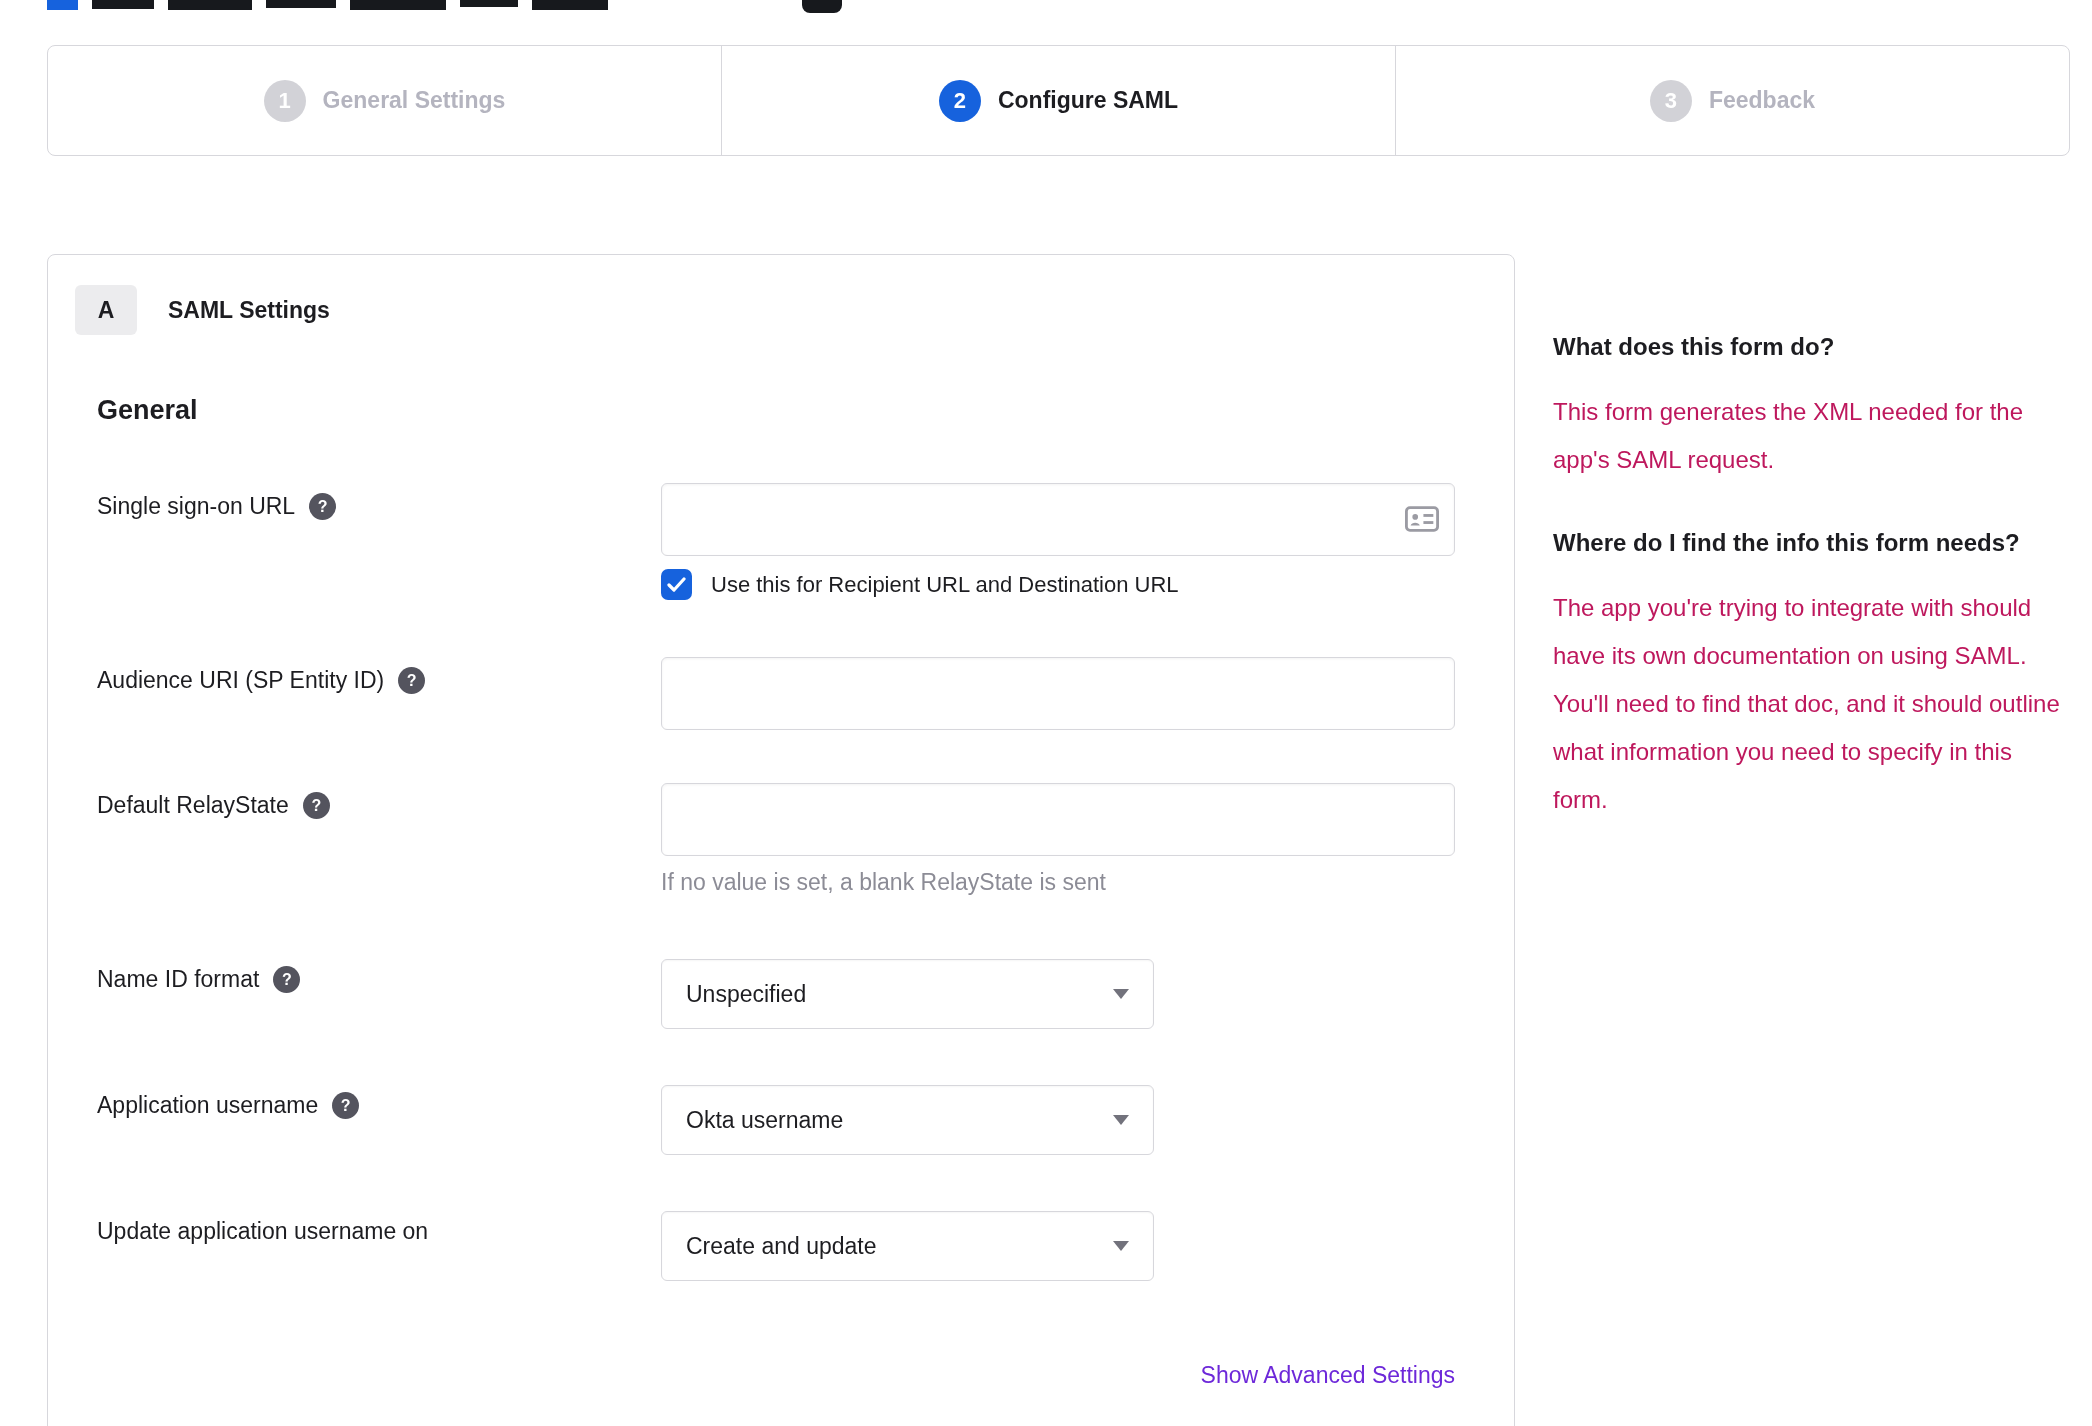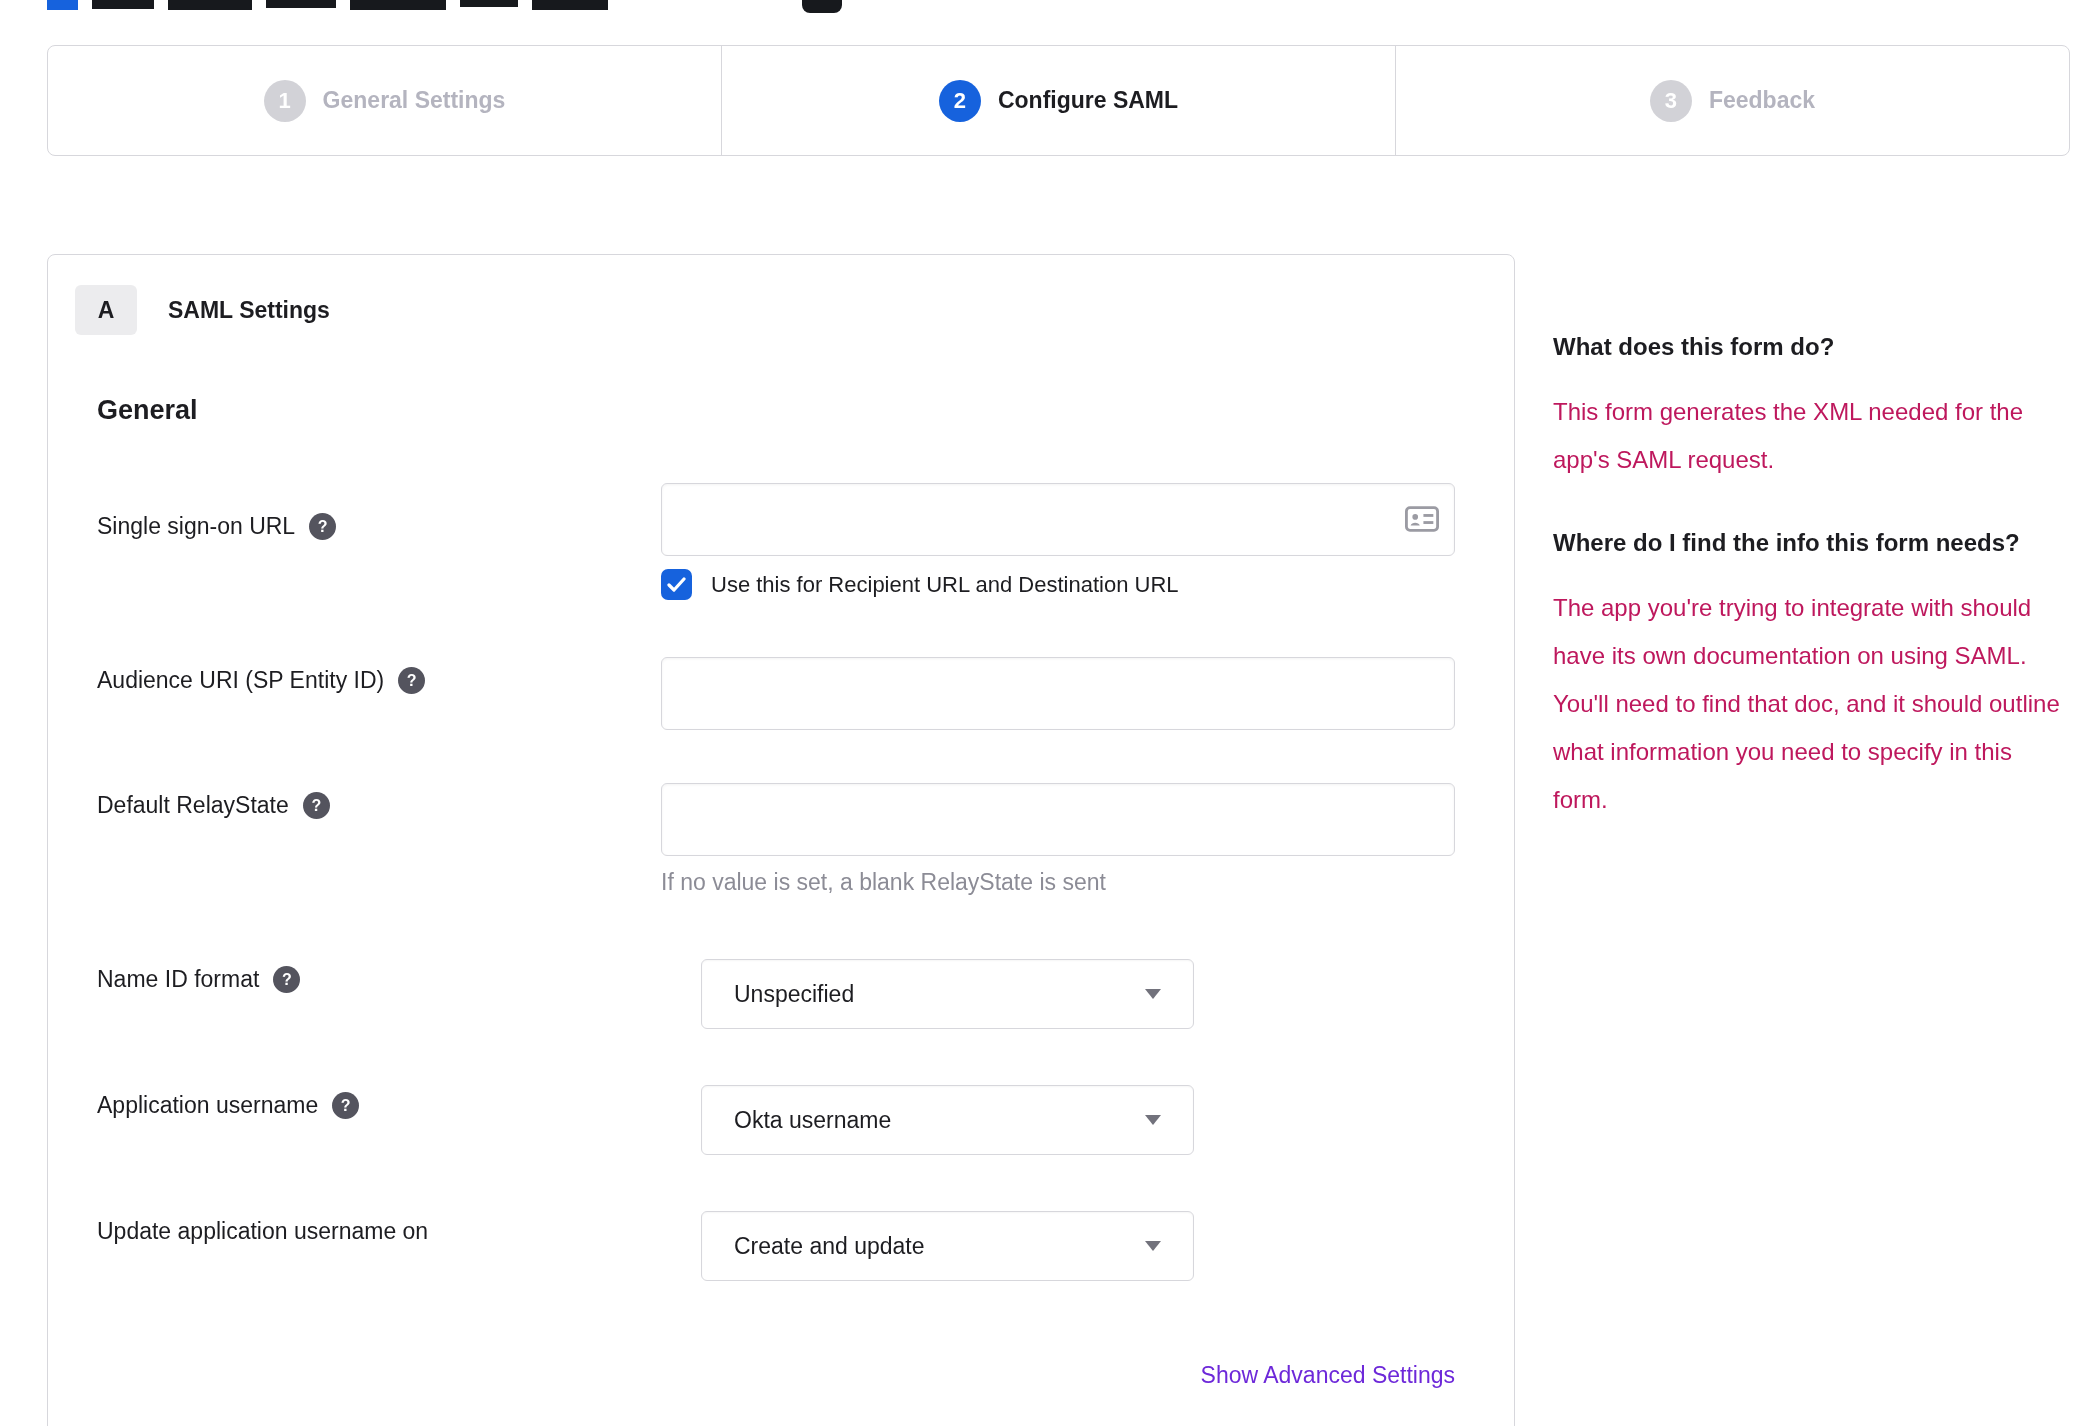--- a/index.html
+++ b/index.html
@@ -79,21 +79,21 @@
   }
   .checkbox-label { font-size: 22px; }
 
   .helper-text { position: absolute; left: 613px; top: 614px; font-size: 23px; color: #8c8c96; }
 
   .select {
     position: absolute; left: 613px; width: 493px; height: 70px;
     border: 1px solid #d7d7dc; border-radius: 6px; background: #fff;
     box-shadow: inset 0 1px 2px rgba(0,0,0,0.04);
     display: flex; align-items: center; justify-content: space-between;
-    padding: 0 32px; font-size: 23px; cursor: pointer; margin-left: 40px;
+    padding: 0 24px; font-size: 23px; cursor: pointer;
   }
   .select-arrow {
     width: 0; height: 0; flex: none;
     border-left: 8px solid transparent; border-right: 8px solid transparent;
     border-top: 10px solid #72727c;
   }
 
   .advanced-link {
     position: absolute; left: 613px; top: 1107px; width: 794px;
     text-align: right; font-size: 23px; font-weight: normal;
@@ -133,21 +133,21 @@
     <div class="step-label">Feedback</div>
   </div>
 </div>
 
 <div class="card">
 
   <div class="badge-a">A</div>
   <div class="section-title">SAML Settings</div>
   <div class="general-heading">General</div>
 
-  <div class="field-label" style="top:238px;margin-top:20px;">
+  <div class="field-label" style="top:238px;">
     <span>Single sign-on URL</span>
     <span class="help-icon">?</span>
   </div>
   <input class="text-input" style="top: 228px;" type="text" value="">
   <span class="input-icon" style="left:1357px; top:251px;">
     <svg width="34" height="26" viewBox="0 0 24 18">
       <rect x="1" y="1" width="22" height="16" rx="2.5" fill="none" stroke="#9b9ba3" stroke-width="2"></rect>
       <circle cx="7.2" cy="7.5" r="2" fill="#9b9ba3"></circle>
       <path d="M4 13.5c.6-2.4 5.8-2.4 6.4 0z" fill="#9b9ba3"></path>
       <line x1="13" y1="6.5" x2="20" y2="6.5" stroke="#9b9ba3" stroke-width="2"></line>

